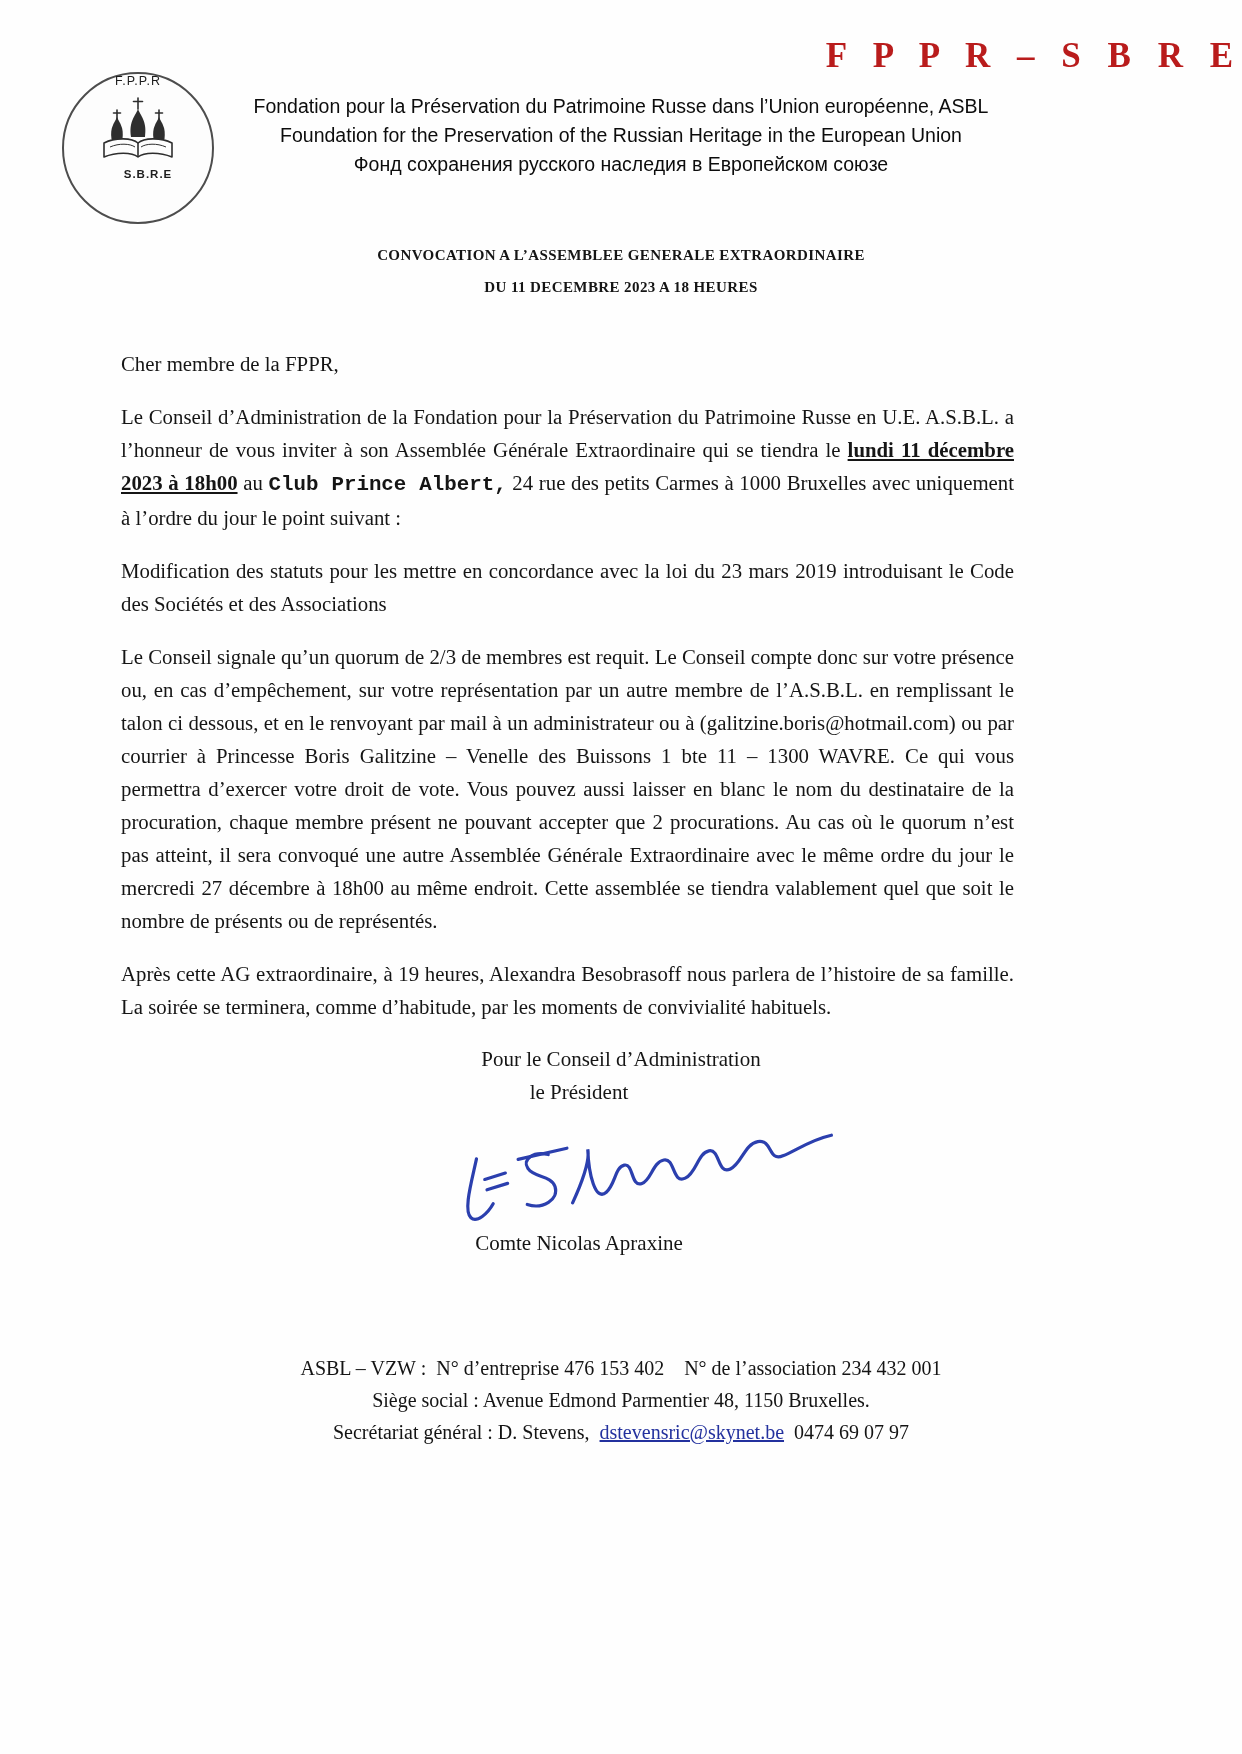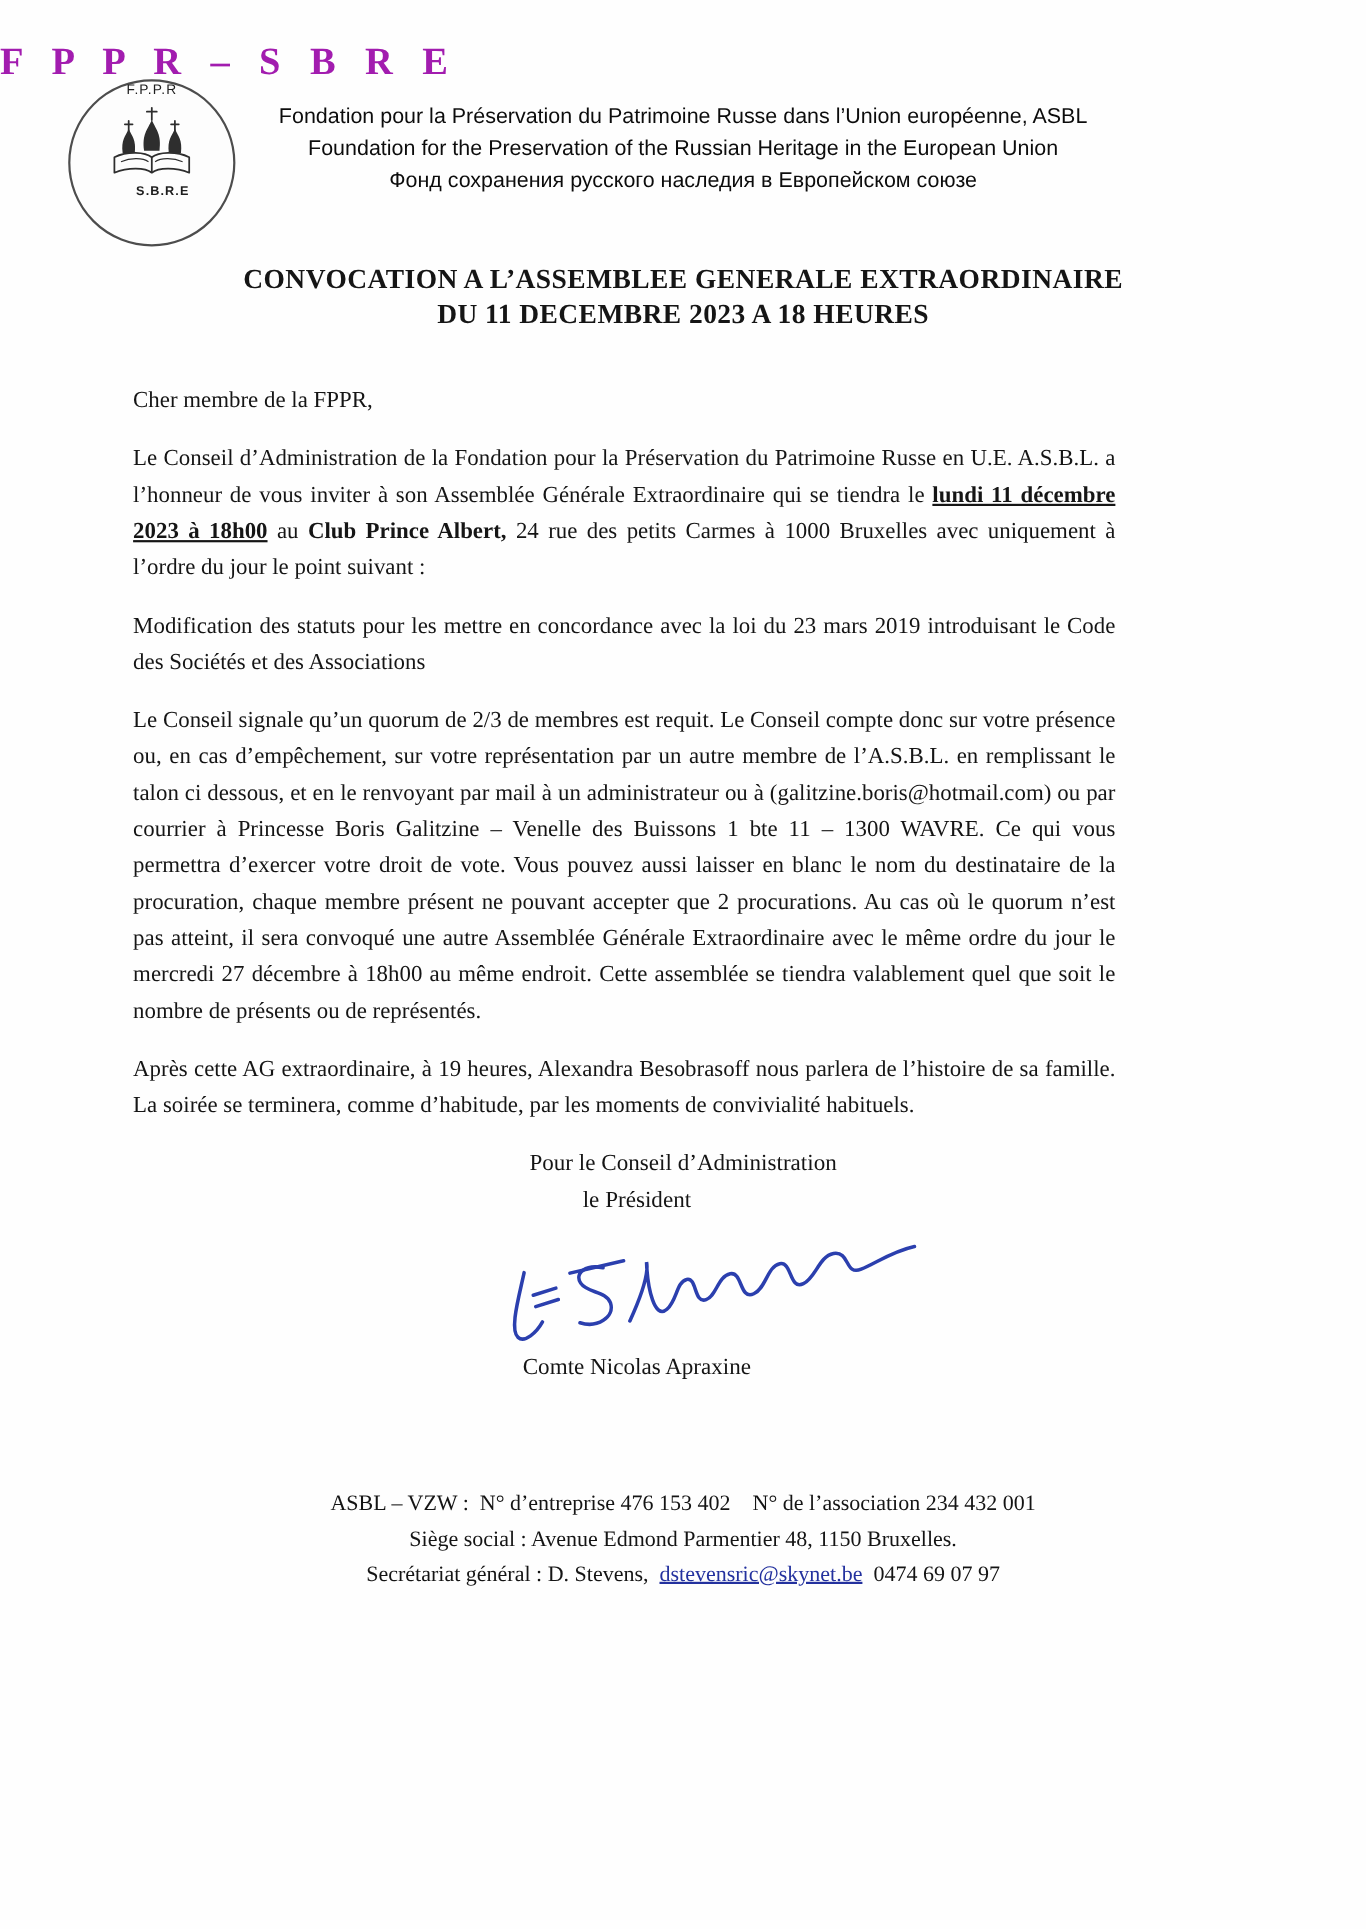--- a/index.html
+++ b/index.html
@@ -5,50 +5,50 @@
   * { box-sizing: border-box; }
   html, body { margin: 0; padding: 0; background: #ffffff; }
   .page {
     width: 1242px; height: 1754px; margin: 0 auto; position: relative;
     background: #fefefe; color: #151515;
     font-family: "Liberation Serif", serif; overflow: hidden;
   }
 
   
   .doc-title {
-    margin: 36px 0 0; text-align: left;
-    font-size: 35px; font-weight: 700; letter-spacing: 9px; color: #a21caf;
+    margin: 36px 0 0; text-align: right;
+    font-size: 35px; font-weight: 700; letter-spacing: 9px; color: #b91c1c;
   }
   .logo {
     position: absolute; left: 62px; top: 72px; width: 152px; height: 152px;
     border: 2px solid #4d4d4d; border-radius: 50%;
     display: flex; flex-direction: column; align-items: center; 
     font-family: "Liberation Sans", sans-serif; background: #fdfdfd;
   }
   .logo-top { font-size: 12.5px; letter-spacing: 1px; color: #1d1d1d; margin-bottom: 1px; }
   .logo-bottom { font-size: 11.5px; font-weight: 700; letter-spacing: 1px; color: #1d1d1d; margin-top: 1px; padding-left: 20px; }
   .logo-art { display: block; }
   .org-lines {
     margin-top: 16px; text-align: center;
     font-family: "Liberation Sans", sans-serif;
     font-size: 19.5px; line-height: 29px; color: #0c0c0c;
   }
 
   
-  .heading { margin-top: 60px; text-align: center; font-weight: 700; font-size: 25px; line-height: 32px; letter-spacing: 0.4px; }
+  .heading { margin-top: 60px; text-align: center; font-weight: 700; font-size: 15px; line-height: 32px; letter-spacing: 0.4px; }
 
   
   .content {
     margin: 44px 228px 0 121px;
     font-size: 20.8px; line-height: 33px; text-align: justify;
   }
   .content p { margin: 0 0 20px; }
   .agenda { margin-left: 80px; margin-top: 6px; }
   .bu { font-weight: 700; text-decoration: underline; }
-  .b  { font-weight: 700; }
+  .b  { font-weight: 700; font-family: Liberation Mono, monospace; }
 
   
   .closing { margin-top: 14px; text-align: center; font-size: 21px; line-height: 33px; }
   .signature-wrap { text-align: center; margin-top: 8px; }
   .signature-svg { display: inline-block; transform: translateX(28px) rotate(-2deg); }
   .signer-name { text-align: center; font-size: 21px; margin-top: 6px; transform: translateX(-42px); }
 
   
   .footer {
     margin-top: 96px; text-align: center;

